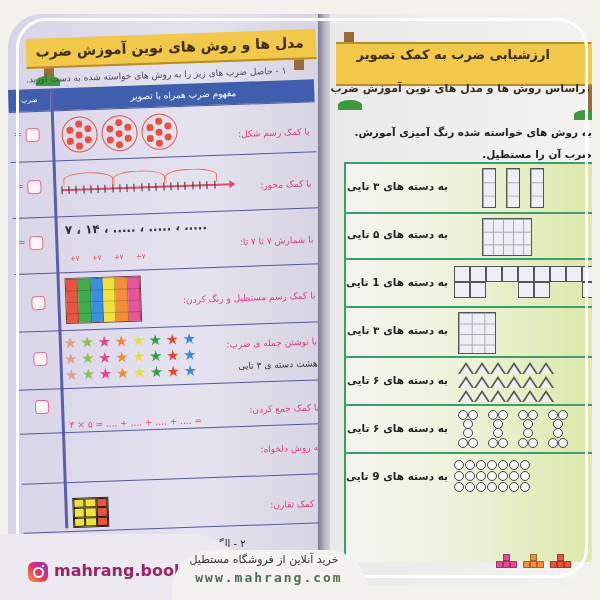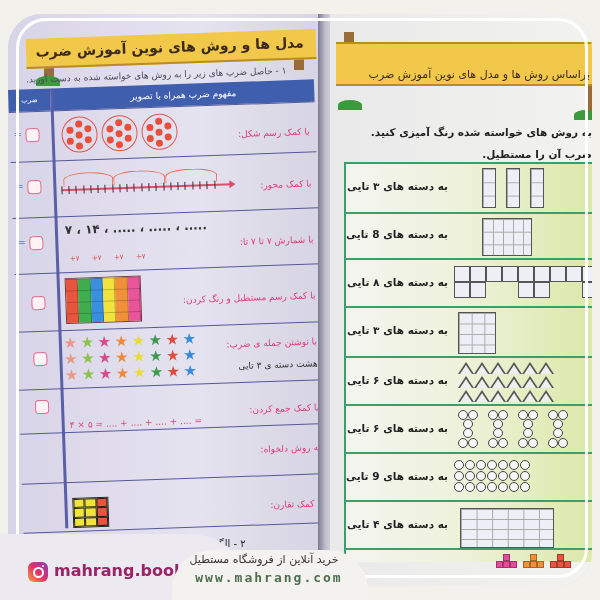--- a/index.html
+++ b/index.html
@@ -52,21 +52,21 @@
   .pattern-circles { position: absolute; left: 14px; top: 530px; display: flex; gap: 14px; }
   .pattern-circles div { width: 12px; height: 12px; border: 1.5px solid #ee6a6a; border-radius: 50%; }
 
   
   .spine { position: absolute; left: 310px; top: 0; width: 18px; height: 572px; background: linear-gradient(90deg, #7c7a8e 0%, #bebdcb 40%, #e5e5ea 100%); }
 
   
   .right-page { position: absolute; left: 322px; top: 0; width: 262px; height: 572px; background: linear-gradient(90deg, #e9e9ea 0%, #f2f3ef 100%); }
   .right-banner { position: absolute; left: 6px; top: 28px; width: 262px; height: 44px; background: #f2c84a; border-top: 2px solid #b98c2a; border-bottom: 2px solid #b98c2a; }
   .rb-title { position: absolute; right: 48px; top: 3px; font-size: 13px; font-weight: bold; color: #3b2a1a; direction: rtl; white-space: nowrap; }
-  .rb-sub { position: absolute; right: 8px; top: 24px; font-size: 11px; font-weight: normal; color: #3b2a1a; direction: rtl; white-space: nowrap; }
+  .rb-sub { position: absolute; right: 8px; top: 38px; font-size: 11px; font-weight: bold; color: #3b2a1a; direction: rtl; white-space: nowrap; }
   .instr { position: absolute; right: 0; font-size: 10.5px; font-weight: bold; color: #222; direction: rtl; white-space: nowrap; }
 
   .rtable { position: absolute; left: 14px; top: 148px; width: 250px; height: 400px; background: linear-gradient(90deg, #f4f4ef 0%, #eef2dc 45%, #dbe8a8 100%); border-left: 2px solid #3aa06a; }
   .rrow { position: absolute; left: 0; width: 250px; border-top: 2px solid #3aa06a; }
   .rrow-label { position: absolute; left: 6px; font-size: 10.5px; font-weight: bold; color: #222; direction: rtl; width: 96px; text-align: right; white-space: nowrap; }
 
   .sq { position: absolute; border: 1.2px solid #555; background: #eeeef6; }
   .gridbox { position: absolute; border: 1.5px solid #555; background: #eeeef6;
     background-image: linear-gradient(#aaa 1px, transparent 1px), linear-gradient(90deg, #aaa 1px, transparent 1px); }
   .tri { position: absolute; width: 0; height: 0; border-left: 8px solid transparent; border-right: 8px solid transparent; border-bottom: 12px solid #555; }
@@ -269,41 +269,42 @@
   </div>
 
   <div class="spine"></div>
 
   <div class="right-page">
     <div class="post" style="left:14px;top:18px;"></div>
     <div class="grass" style="left:8px;top:86px;"></div>
     <div class="post" style="left:256px;top:72px;height:26px;"></div>
     <div class="grass" style="left:244px;top:96px;"></div>
     <div class="right-banner">
+      <span class="rb-title">ارزشیابی ضرب به کمک تصویر</span>
       <span class="rb-sub">براساس روش ها و مدل های نوین آموزش ضرب</span>
     </div>
-    <div class="instr" style="top:112px;">به روش های خواسته شده رنگ آمیزی کنید.</div>
+    <div class="instr" style="top:112px;">به روش های خواسته شده رنگ آمیزی آموزش.</div>
     <div class="instr" style="top:134px;">ضرب آن را مستطیل.</div>
 
     <div class="rtable">
 
       <div class="rrow" style="top:0;height:50px;">
         <span class="rrow-label" style="top:16px;">به دسته های ۳ تایی</span>
         <div class="gridbox" style="left:136px;top:4px;width:14px;height:40px;background-size:14px 13.3px;"></div>
         <div class="gridbox" style="left:160px;top:4px;width:14px;height:40px;background-size:14px 13.3px;"></div>
         <div class="gridbox" style="left:184px;top:4px;width:14px;height:40px;background-size:14px 13.3px;"></div>
       </div>
 
       <div class="rrow" style="top:50px;height:46px;">
-        <span class="rrow-label" style="top:14px;">به دسته های 8 تایی</span>
+        <span class="rrow-label" style="top:14px;">به دسته های ۵ تایی</span>
         <div class="gridbox" style="left:136px;top:4px;width:50px;height:38px;background-size:10px 12.7px;"></div>
       </div>
 
       <div class="rrow" style="top:96px;height:48px;">
-        <span class="rrow-label" style="top:16px;">به دسته های ۸ تایی</span>
+        <span class="rrow-label" style="top:16px;">به دسته های 1 تایی</span>
         <div class="sq" style="left:108px;top:6px;width:16px;height:16px;"></div>
         <div class="sq" style="left:108px;top:22px;width:16px;height:16px;"></div>
         <div class="sq" style="left:124px;top:6px;width:16px;height:16px;"></div>
         <div class="sq" style="left:124px;top:22px;width:16px;height:16px;"></div>
         <div class="sq" style="left:140px;top:6px;width:16px;height:16px;"></div>
         <div class="sq" style="left:156px;top:6px;width:16px;height:16px;"></div>
         <div class="sq" style="left:172px;top:6px;width:16px;height:16px;"></div>
         <div class="sq" style="left:172px;top:22px;width:16px;height:16px;"></div>
         <div class="sq" style="left:188px;top:6px;width:16px;height:16px;"></div>
         <div class="sq" style="left:188px;top:22px;width:16px;height:16px;"></div>
@@ -386,24 +387,20 @@
           <div class="oc" style="left:174px;top:17px"></div>
         <div class="oc" style="left:108px;top:28px"></div>
           <div class="oc" style="left:119px;top:28px"></div>
           <div class="oc" style="left:130px;top:28px"></div>
           <div class="oc" style="left:141px;top:28px"></div>
           <div class="oc" style="left:152px;top:28px"></div>
           <div class="oc" style="left:163px;top:28px"></div>
           <div class="oc" style="left:174px;top:28px"></div>
       </div>
 
-      <div class="rrow" style="top:338px;height:50px;border-bottom:2px solid #3aa06a;">
-        <span class="rrow-label" style="top:16px;">به دسته های ۴ تایی</span>
-        <div class="gridbox" style="left:114px;top:6px;width:94px;height:40px;background-size:15.6px 10px;"></div>
-      </div>
 
       <div class="tet" style="left:150px;top:392px;">
         <div style="left:7px;top:0;background:#e84a9a"></div>
           <div style="left:0;top:7px;background:#e84a9a"></div>
           <div style="left:7px;top:7px;background:#e84a9a"></div>
           <div style="left:14px;top:7px;background:#e84a9a"></div>
         <div style="left:34px;top:0;background:#f0913a"></div>
           <div style="left:27px;top:7px;background:#f0913a"></div>
           <div style="left:34px;top:7px;background:#f0913a"></div>
           <div style="left:41px;top:7px;background:#f0913a"></div>

